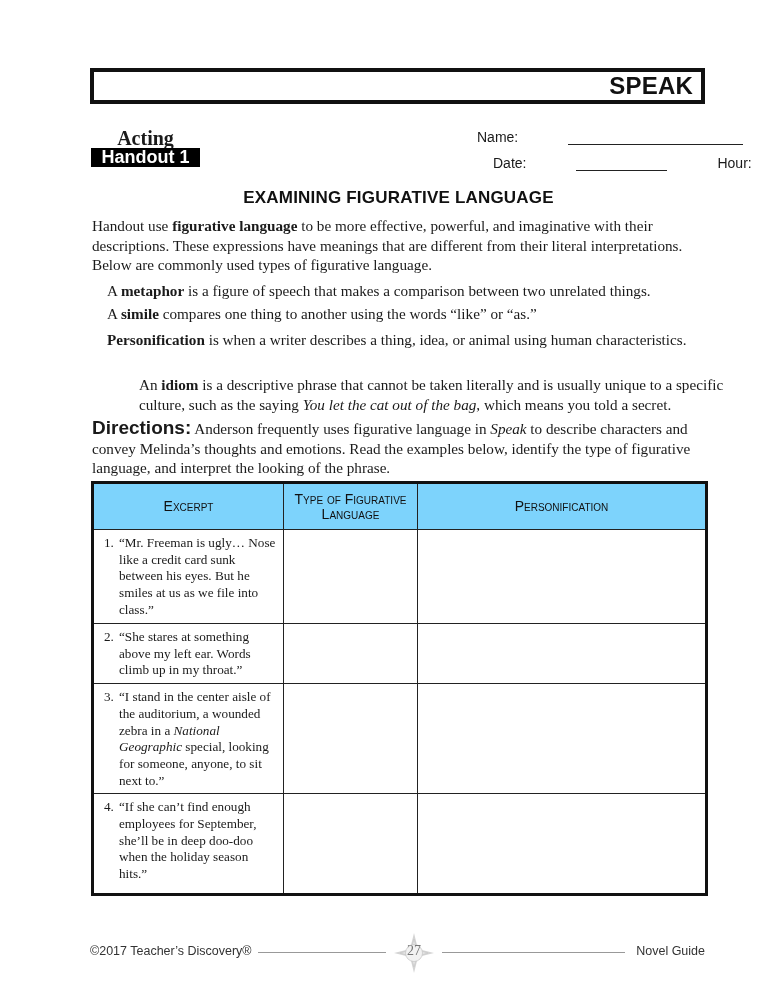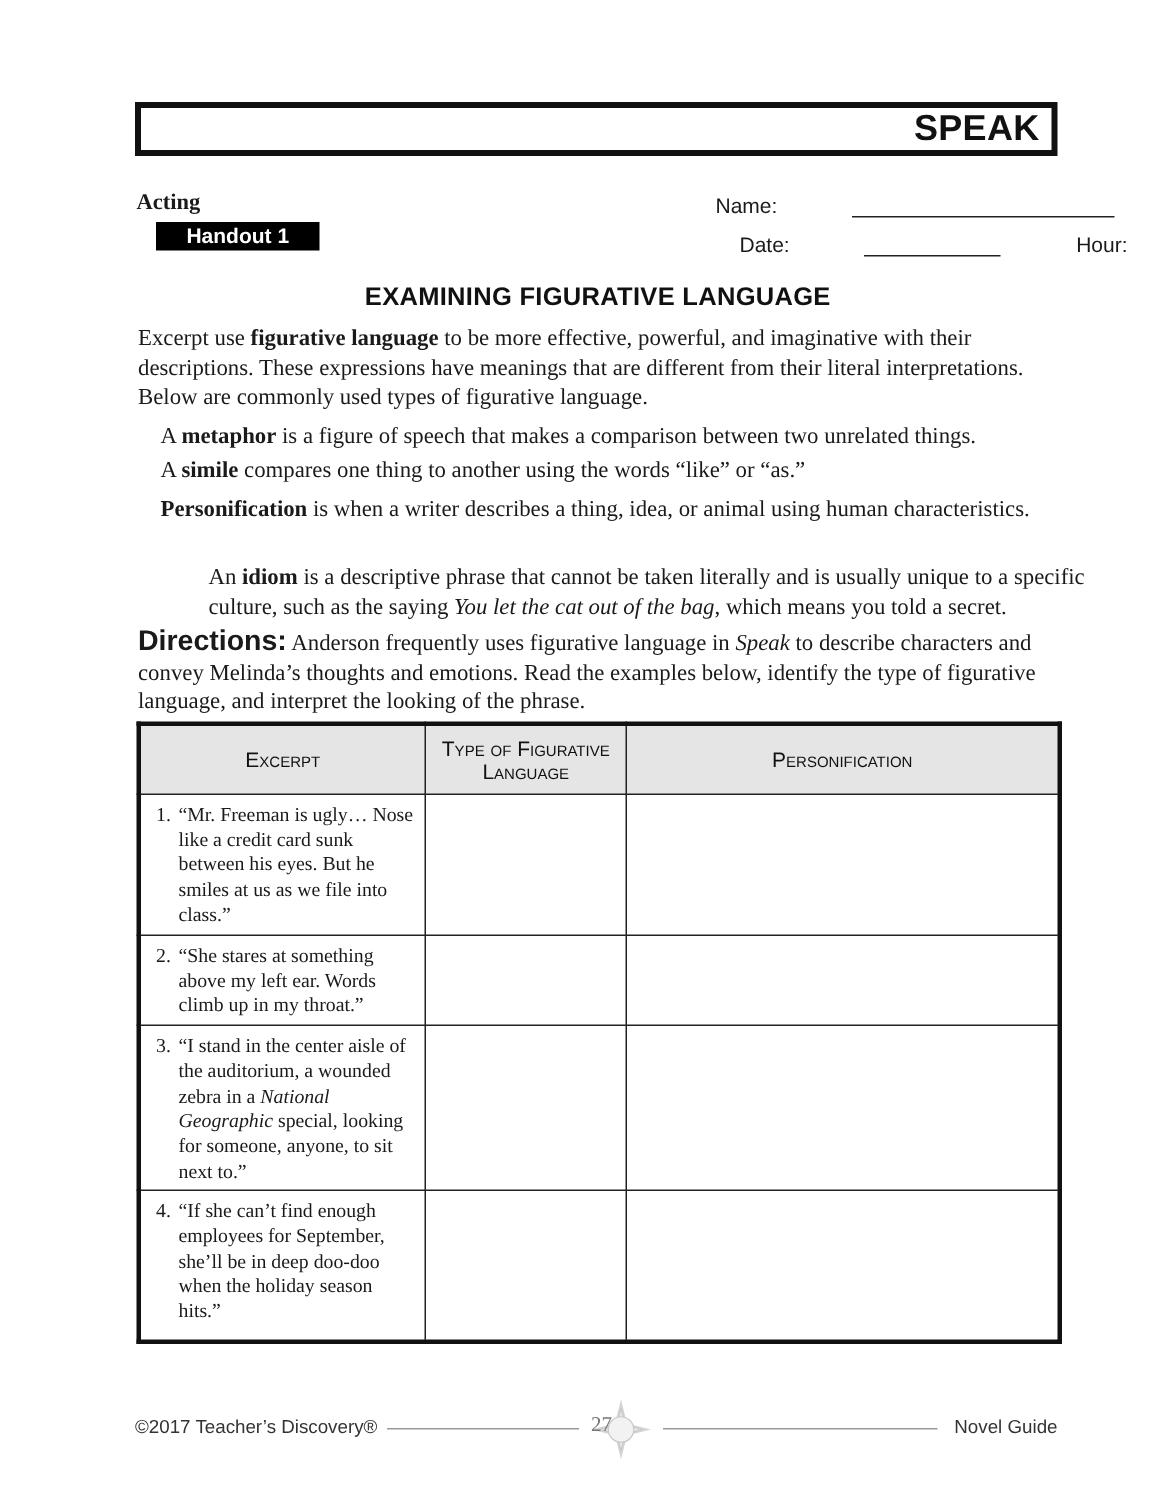--- a/index.html
+++ b/index.html
@@ -13,29 +13,29 @@
     }
     .banner-title {
       position: absolute; right: 8px; top: 0px;
       font-family: "Liberation Sans", "DejaVu Sans", sans-serif;
       font-size: 24px; font-weight: 700; letter-spacing: 0.2px; color: #111;
       line-height: 28px;
     }
 
     
     .unit-label {
-      position: absolute; left: 91px; top: 127px; width: 109px; text-align: left;
+      position: absolute; left: 91px; top: 127px; width: 109px; text-align: center;
       font-family: "Liberation Serif", "DejaVu Serif", serif; font-weight: 700;
-      font-size: 15px; color: #1a1a1a;
+      font-size: 20px; color: #1a1a1a;
     }
     .handout-badge {
-      position: absolute; left: 104px; top: 148px; width: 109px; height: 19px;
+      position: absolute; left: 91px; top: 148px; width: 109px; height: 19px;
       background: #000; color: #fff; text-align: center;
       font-family: "Liberation Sans", "DejaVu Sans", sans-serif; font-weight: 700;
-      font-size: 14px; line-height: 19px;
+      font-size: 18px; line-height: 19px;
     }
 
     
     .field-row {
       position: absolute; display: flex; align-items: flex-end;
       font-family: "Liberation Sans", "DejaVu Sans", sans-serif; font-size: 14px; color: #1a1a1a; gap: 44px;
     }
     .field-row .blank { display: inline-block; border-bottom: 1px solid #222; height: 14px; margin-left: 6px; }
     .name-row { left: 477px; top: 129px; }
     .date-row { left: 477px; top: 155px; margin-left: 16px; }
@@ -67,21 +67,21 @@
     i { font-style: italic; }
 
     
     .fig-table {
       position: absolute; left: 91px; top: 481px; width: 614px; height: 408px;
       border-collapse: collapse; border: 3px solid #111;
       table-layout: fixed;
     }
     .fig-table th, .fig-table td { border: 1.5px solid #222; vertical-align: top; }
     .fig-table thead th {
-      background: #e5e5e5; height: 47px; vertical-align: middle; text-align: center;
+      background: #7dd3fc; height: 47px; vertical-align: middle; text-align: center;
       font-family: "Liberation Sans", "DejaVu Sans", sans-serif; font-weight: 400;
       font-variant: small-caps; font-size: 14px; line-height: 15px; color: #111;
     }
     .col-excerpt { width: 191px; }
     .col-type { width: 134px; }
     .col-interp { width: 289px; }
     .excerpt-cell {
       padding: 5px 6px 4px 10px;
       font-family: "Liberation Serif", "DejaVu Serif", serif; font-size: 13.2px; line-height: 16.7px; color: #1a1a1a;
     }
@@ -103,21 +103,21 @@
     }
     .footer-left { position: absolute; left: 0; top: 3px; }
     .footer-right { position: absolute; right: 0; top: 3px; }
     .footer-line { position: absolute; top: 11px; height: 1px; background: #999; }
     .footer-line.l { left: 168px; width: 128px; }
     .footer-line.r { left: 352px; width: 183px; }
     .page-badge {
       position: absolute; left: 304px; top: -8px; width: 40px; height: 40px;
     }
     .page-num {
-      position: absolute; left: 0; top: 10px; width: 40px; 
+      position: absolute; left: 0; top: 10px; width: 40px; text-align: center;
       font-family: "Liberation Serif", "DejaVu Serif", serif; font-size: 14px; color: #777;
     }
   </style>
 </head>
 <body>
 
 <div class="banner">
   <div class="banner-title">SPEAK</div>
 </div>
 
@@ -130,21 +130,21 @@
 </div>
 <div class="field-row date-row">
   <span>Date:</span>
   <span class="blank" style="width:91px;"></span>
   <span style="margin-left:6px;">Hour:</span>
   <span class="blank" style="width:55px;"></span>
 </div>
 
 <div class="doc-title">EXAMINING FIGURATIVE LANGUAGE</div>
 
-<p class="body-text intro"><span>Excerpt use </span><b>figurative language</b><span> to be more effective, powerful, and imaginative with their descriptions. These expressions have meanings that are different from their literal interpretations. Below are commonly used types of figurative language.</span></p>
+<p class="body-text intro"><span>Handout use </span><b>figurative language</b><span> to be more effective, powerful, and imaginative with their descriptions. These expressions have meanings that are different from their literal interpretations. Below are commonly used types of figurative language.</span></p>
 
 <p class="body-text def def-metaphor"><span>A </span><b>metaphor</b><span> is a figure of speech that makes a comparison between two unrelated things.</span></p>
 <p class="body-text def def-simile"><span>A </span><b>simile</b><span> compares one thing to another using the words “like” or “as.”</span></p>
 <p class="body-text def def-personification"><span></span><b>Personification</b><span> is when a writer describes a thing, idea, or animal using human characteristics.</span></p>
 <p class="body-text def def-idiom"><span>An </span><b>idiom</b><span> is a descriptive phrase that cannot be taken literally and is usually unique to a specific culture, such as the saying </span><i>You let the cat out of the bag</i><span>, which means you told a secret.</span></p>
 
 <p class="body-text directions"><span class="dir-label">Directions:</span><span> Anderson frequently uses figurative language in </span><i>Speak</i><span> to describe characters and convey Melinda’s thoughts and emotions. Read the examples below, identify the type of figurative language, and interpret the looking of the phrase.</span></p>
 
 <table class="fig-table">
   <colgroup>

